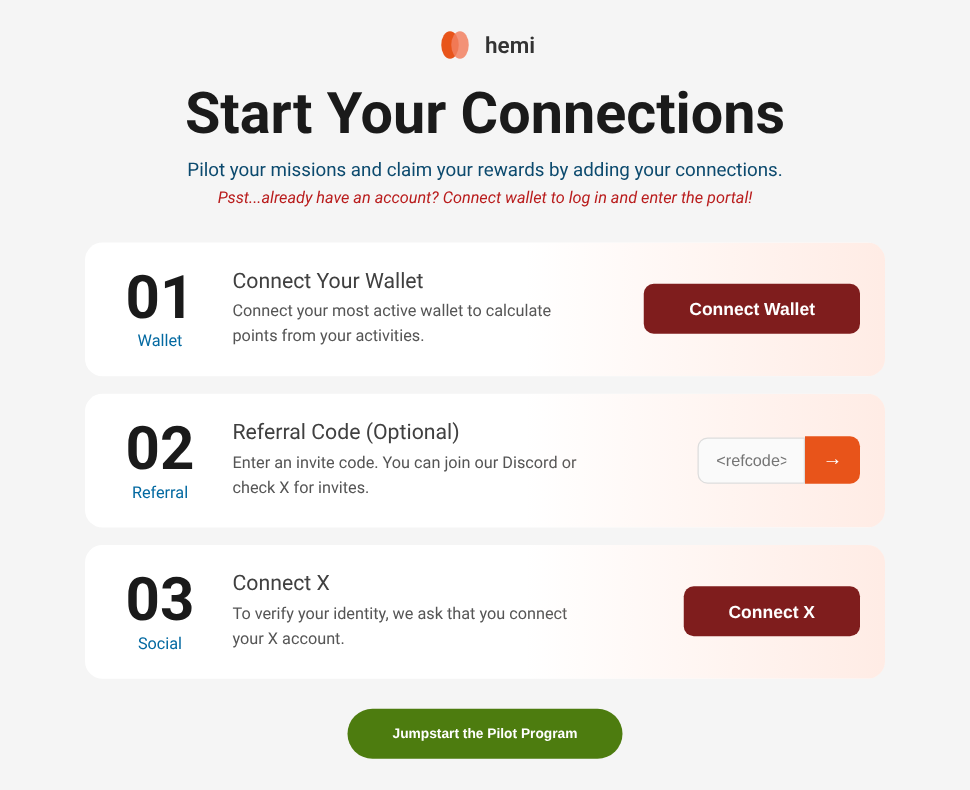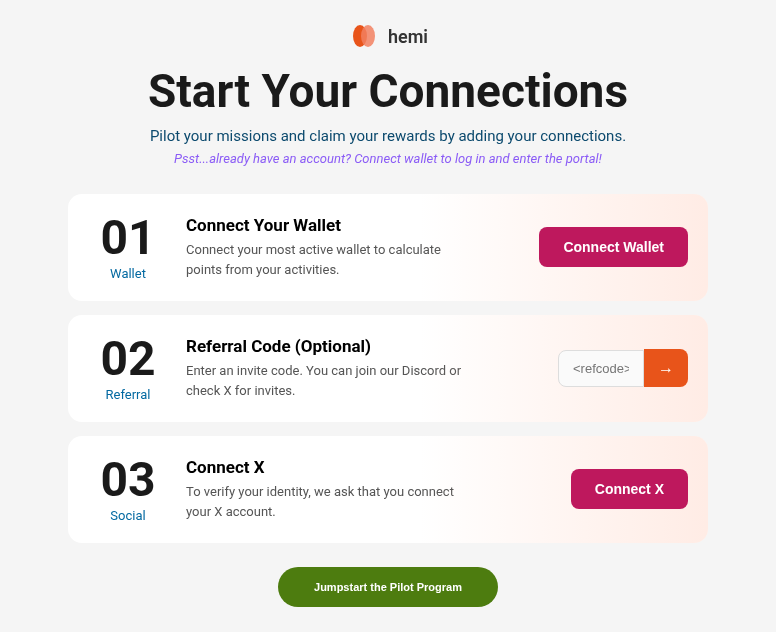--- a/index.html
+++ b/index.html
@@ -44,21 +44,21 @@
 
     .subtitle {
       font-size: 15px;
       color: #0c4a6e;
       text-align: center;
       margin-bottom: 6px;
     }
 
     .hint-text {
       font-size: 13px;
-      color: #8b5cf6;
+      color: #b91c1c;
       font-style: italic;
       text-align: center;
       margin-bottom: 28px;
     }
 
     .steps-container {
       width: 100%;
       max-width: 640px;
       display: flex;
       flex-direction: column;
@@ -108,44 +108,44 @@
       color: #0369a1;
       margin-top: 4px;
     }
 
     .step-content {
       flex: 1;
     }
 
     .step-title {
       font-size: 17px;
-      font-weight: 700;
-      color: #000000;
+      font-weight: 400;
+      color: #404040;
       margin-bottom: 5px;
     }
 
     .step-description {
       font-size: 13px;
       color: #555;
       line-height: 1.5;
       max-width: 280px;
     }
 
     .step-action {
       margin-left: 20px;
       position: relative;
       z-index: 1;
     }
 
     .btn-orange {
-      background: #be185d;
+      background: #7f1d1d;
       color: white;
       border: none;
       border-radius: 8px;
-      padding: 12px 24px;
+      padding: 12px 36px;
       font-size: 14px;
       font-weight: 600;
       cursor: pointer;
       white-space: nowrap;
     }
 
     .referral-action {
       display: flex;
       align-items: center;
       gap: 0;

